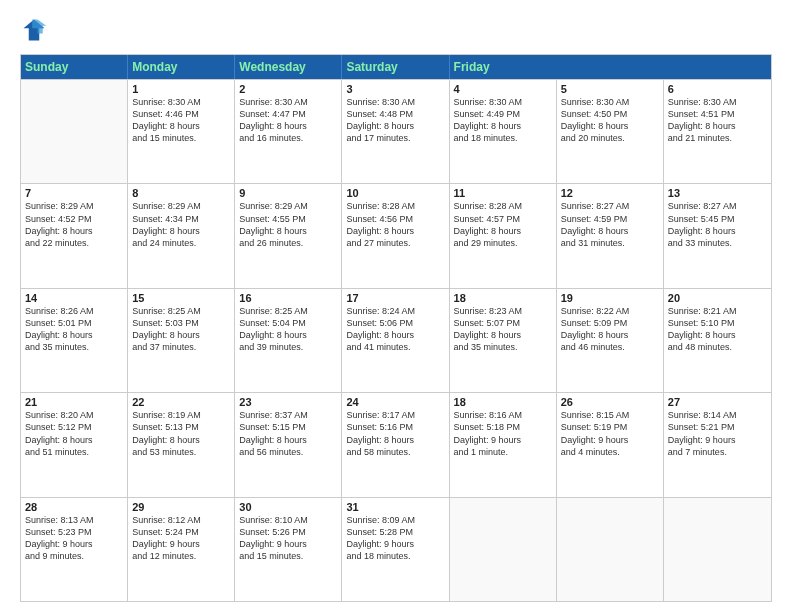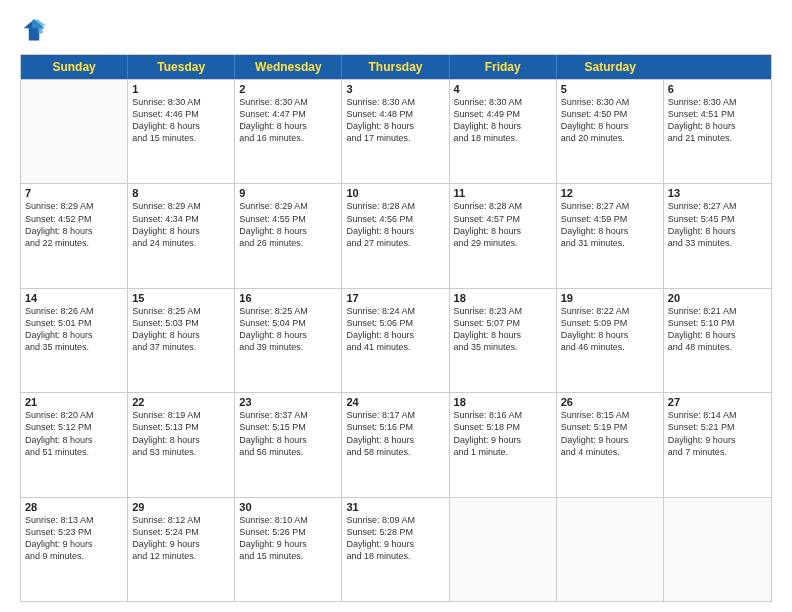--- a/index.html
+++ b/index.html
@@ -58,25 +58,24 @@
       display: flex;
       flex-direction: column;
       border: 1px solid #ccc;
     }
     .cal-header-row {
       display: grid;
       grid-template-columns: repeat(7, 1fr);
       background: #1a5fa8;
     }
     .cal-header-cell {
-      color: #fde047;
+      color: #86efac;
       font-size: 12px;
       font-weight: bold;
       padding: 5px 4px;
-      text-align: center;
       border-right: 1px solid #3a7fc8;
     }
     .cal-header-cell:last-child { border-right: none; }
     .cal-body {
       flex: 1;
       display: flex;
       flex-direction: column;
     }
     .cal-row {
       display: grid;
@@ -128,25 +127,24 @@
     </div>
     <div class="title-block">
       <div class="month-title"></div>
       <div class="location"></div>
     </div>
   </div>
 
   <div class="calendar">
     <div class="cal-header-row">
     <div class="cal-header-cell">Sunday</div>
-        <div class="cal-header-cell">Tuesday</div>
+        <div class="cal-header-cell">Monday</div>
         <div class="cal-header-cell">Wednesday</div>
-        <div class="cal-header-cell">Thursday</div>
+        <div class="cal-header-cell">Saturday</div>
         <div class="cal-header-cell">Friday</div>
-        <div class="cal-header-cell">Saturday</div>
       </div>
     <div class="cal-body">
     <div class="cal-row">
           <div class="cal-cell empty-cell"></div>
           <div class="cal-cell">
             <span class="day-num">1</span>
             <span class="cell-line">Sunrise: 8:30 AM</span>
             <span class="cell-line">Sunset: 4:46 PM</span>
             <span class="cell-line">Daylight: 8 hours</span>
             <span class="cell-line">and 15 minutes.</span>

